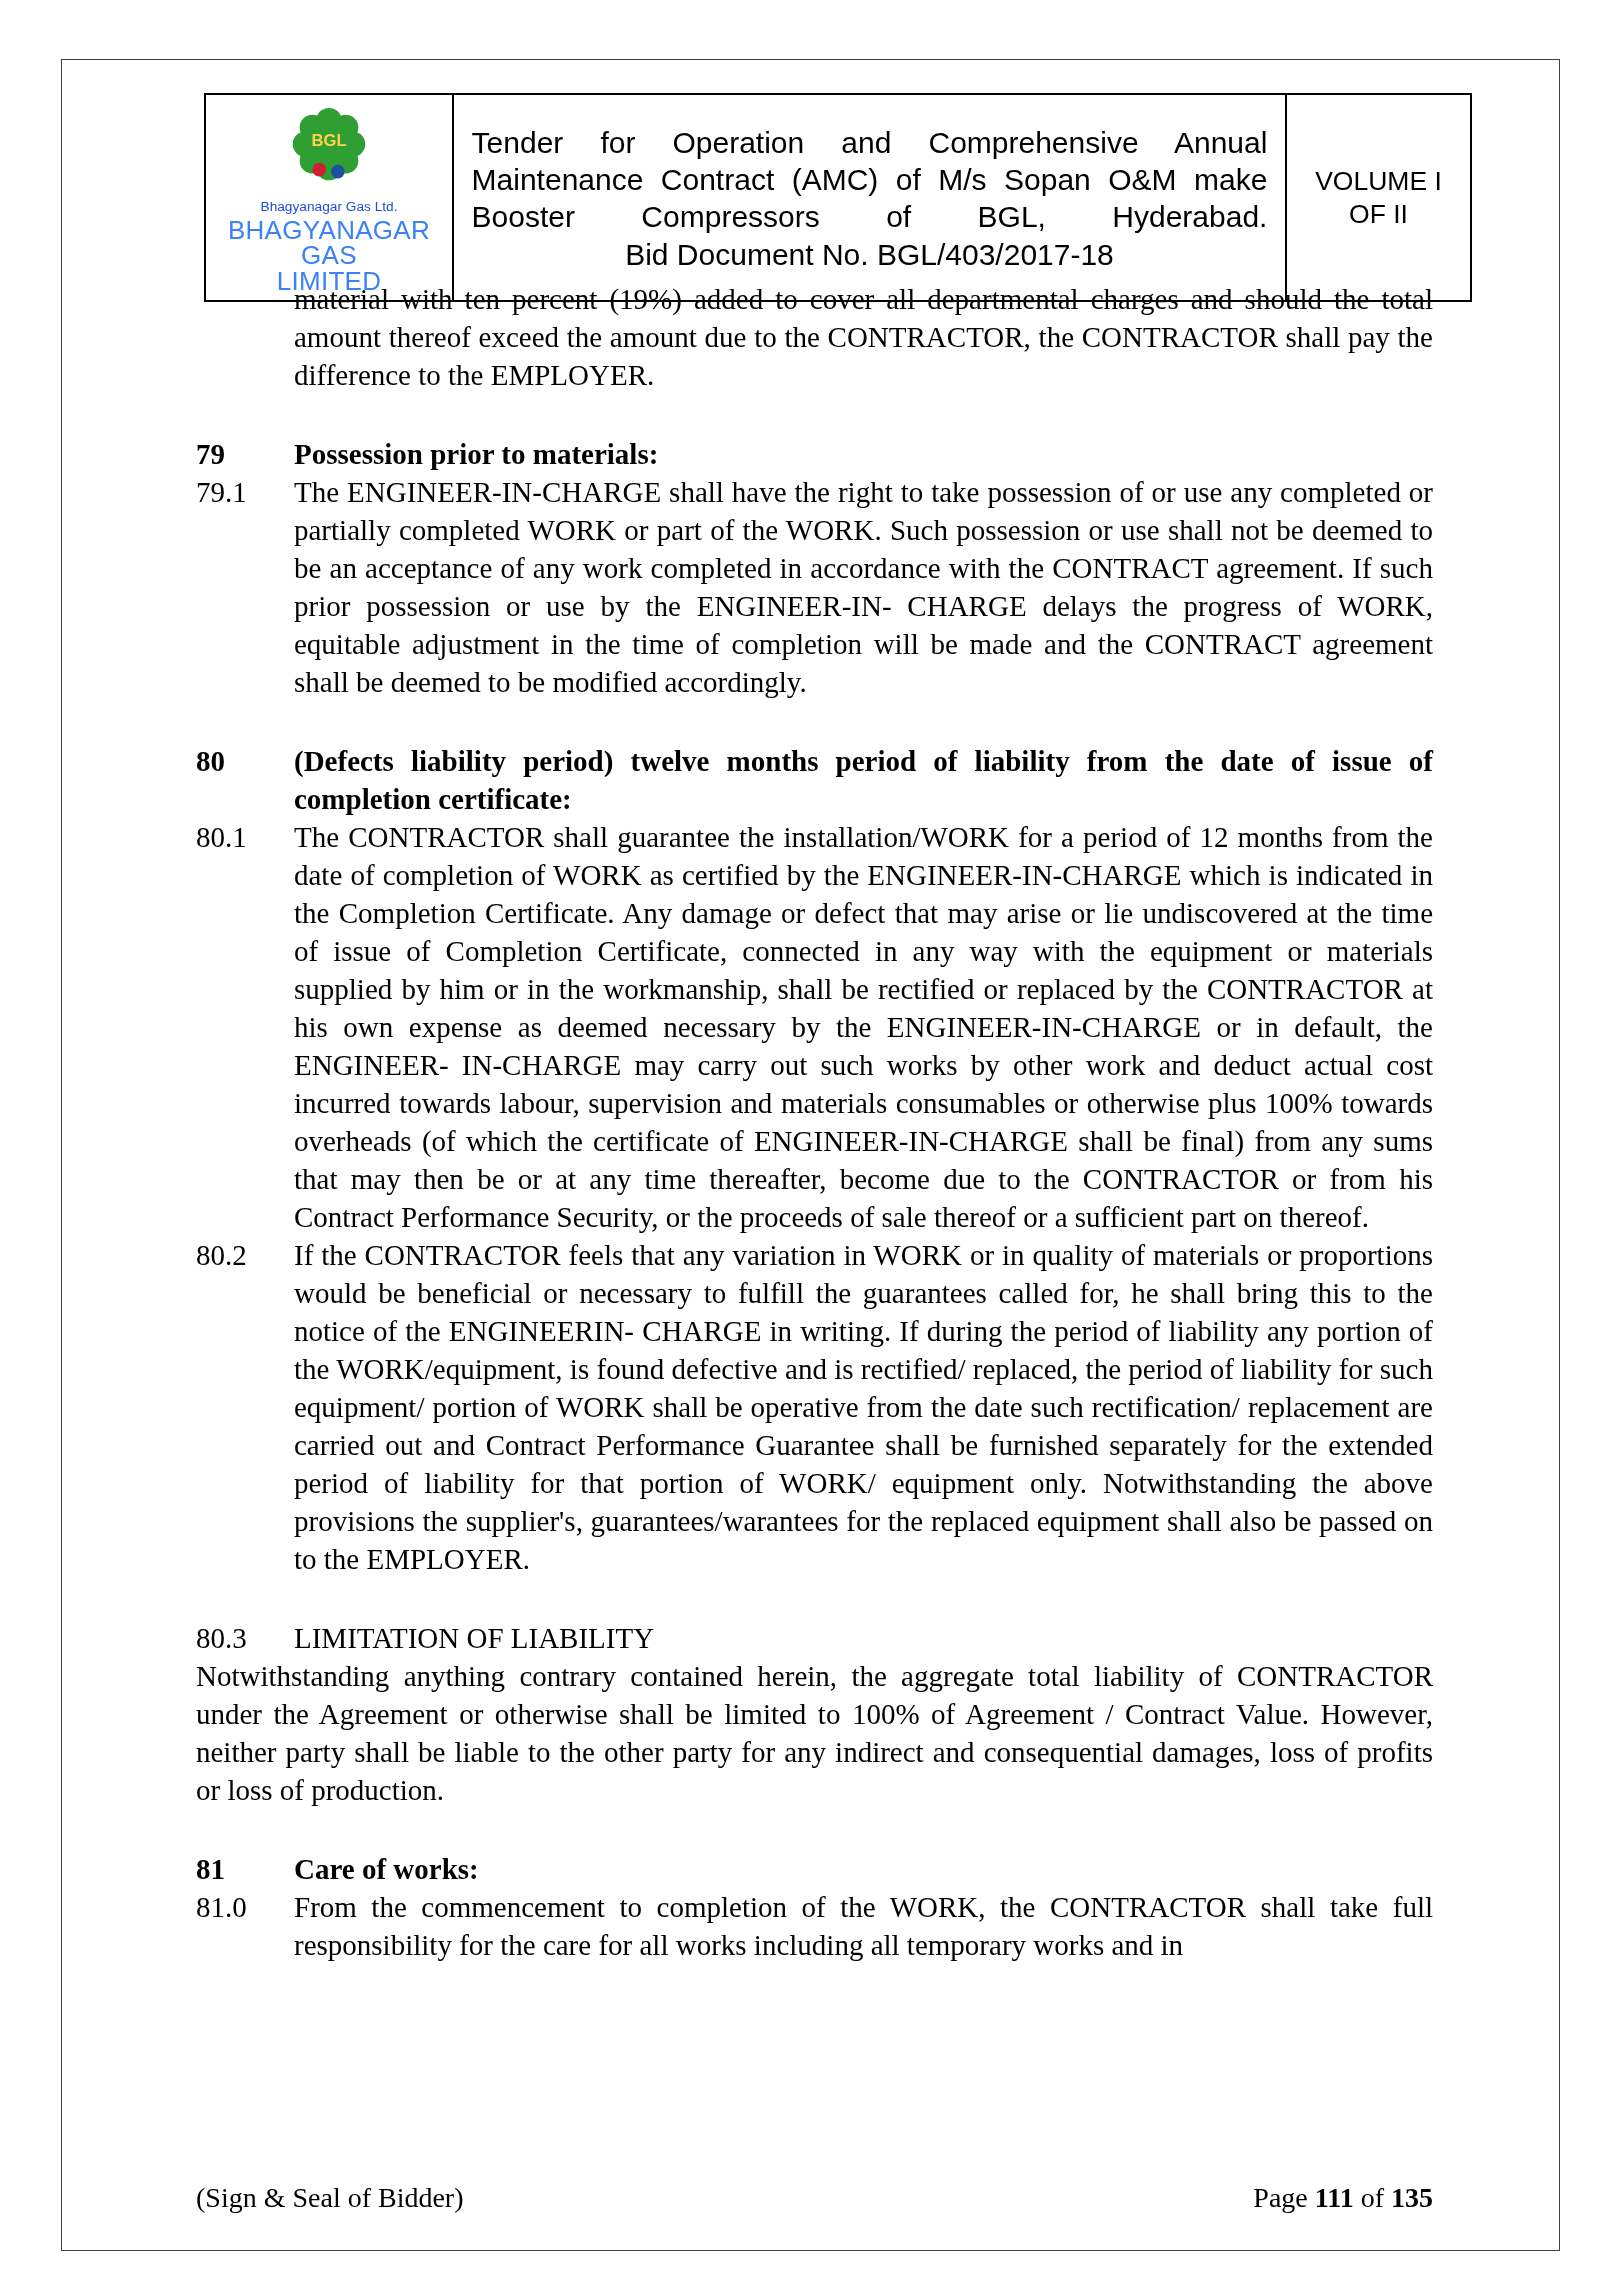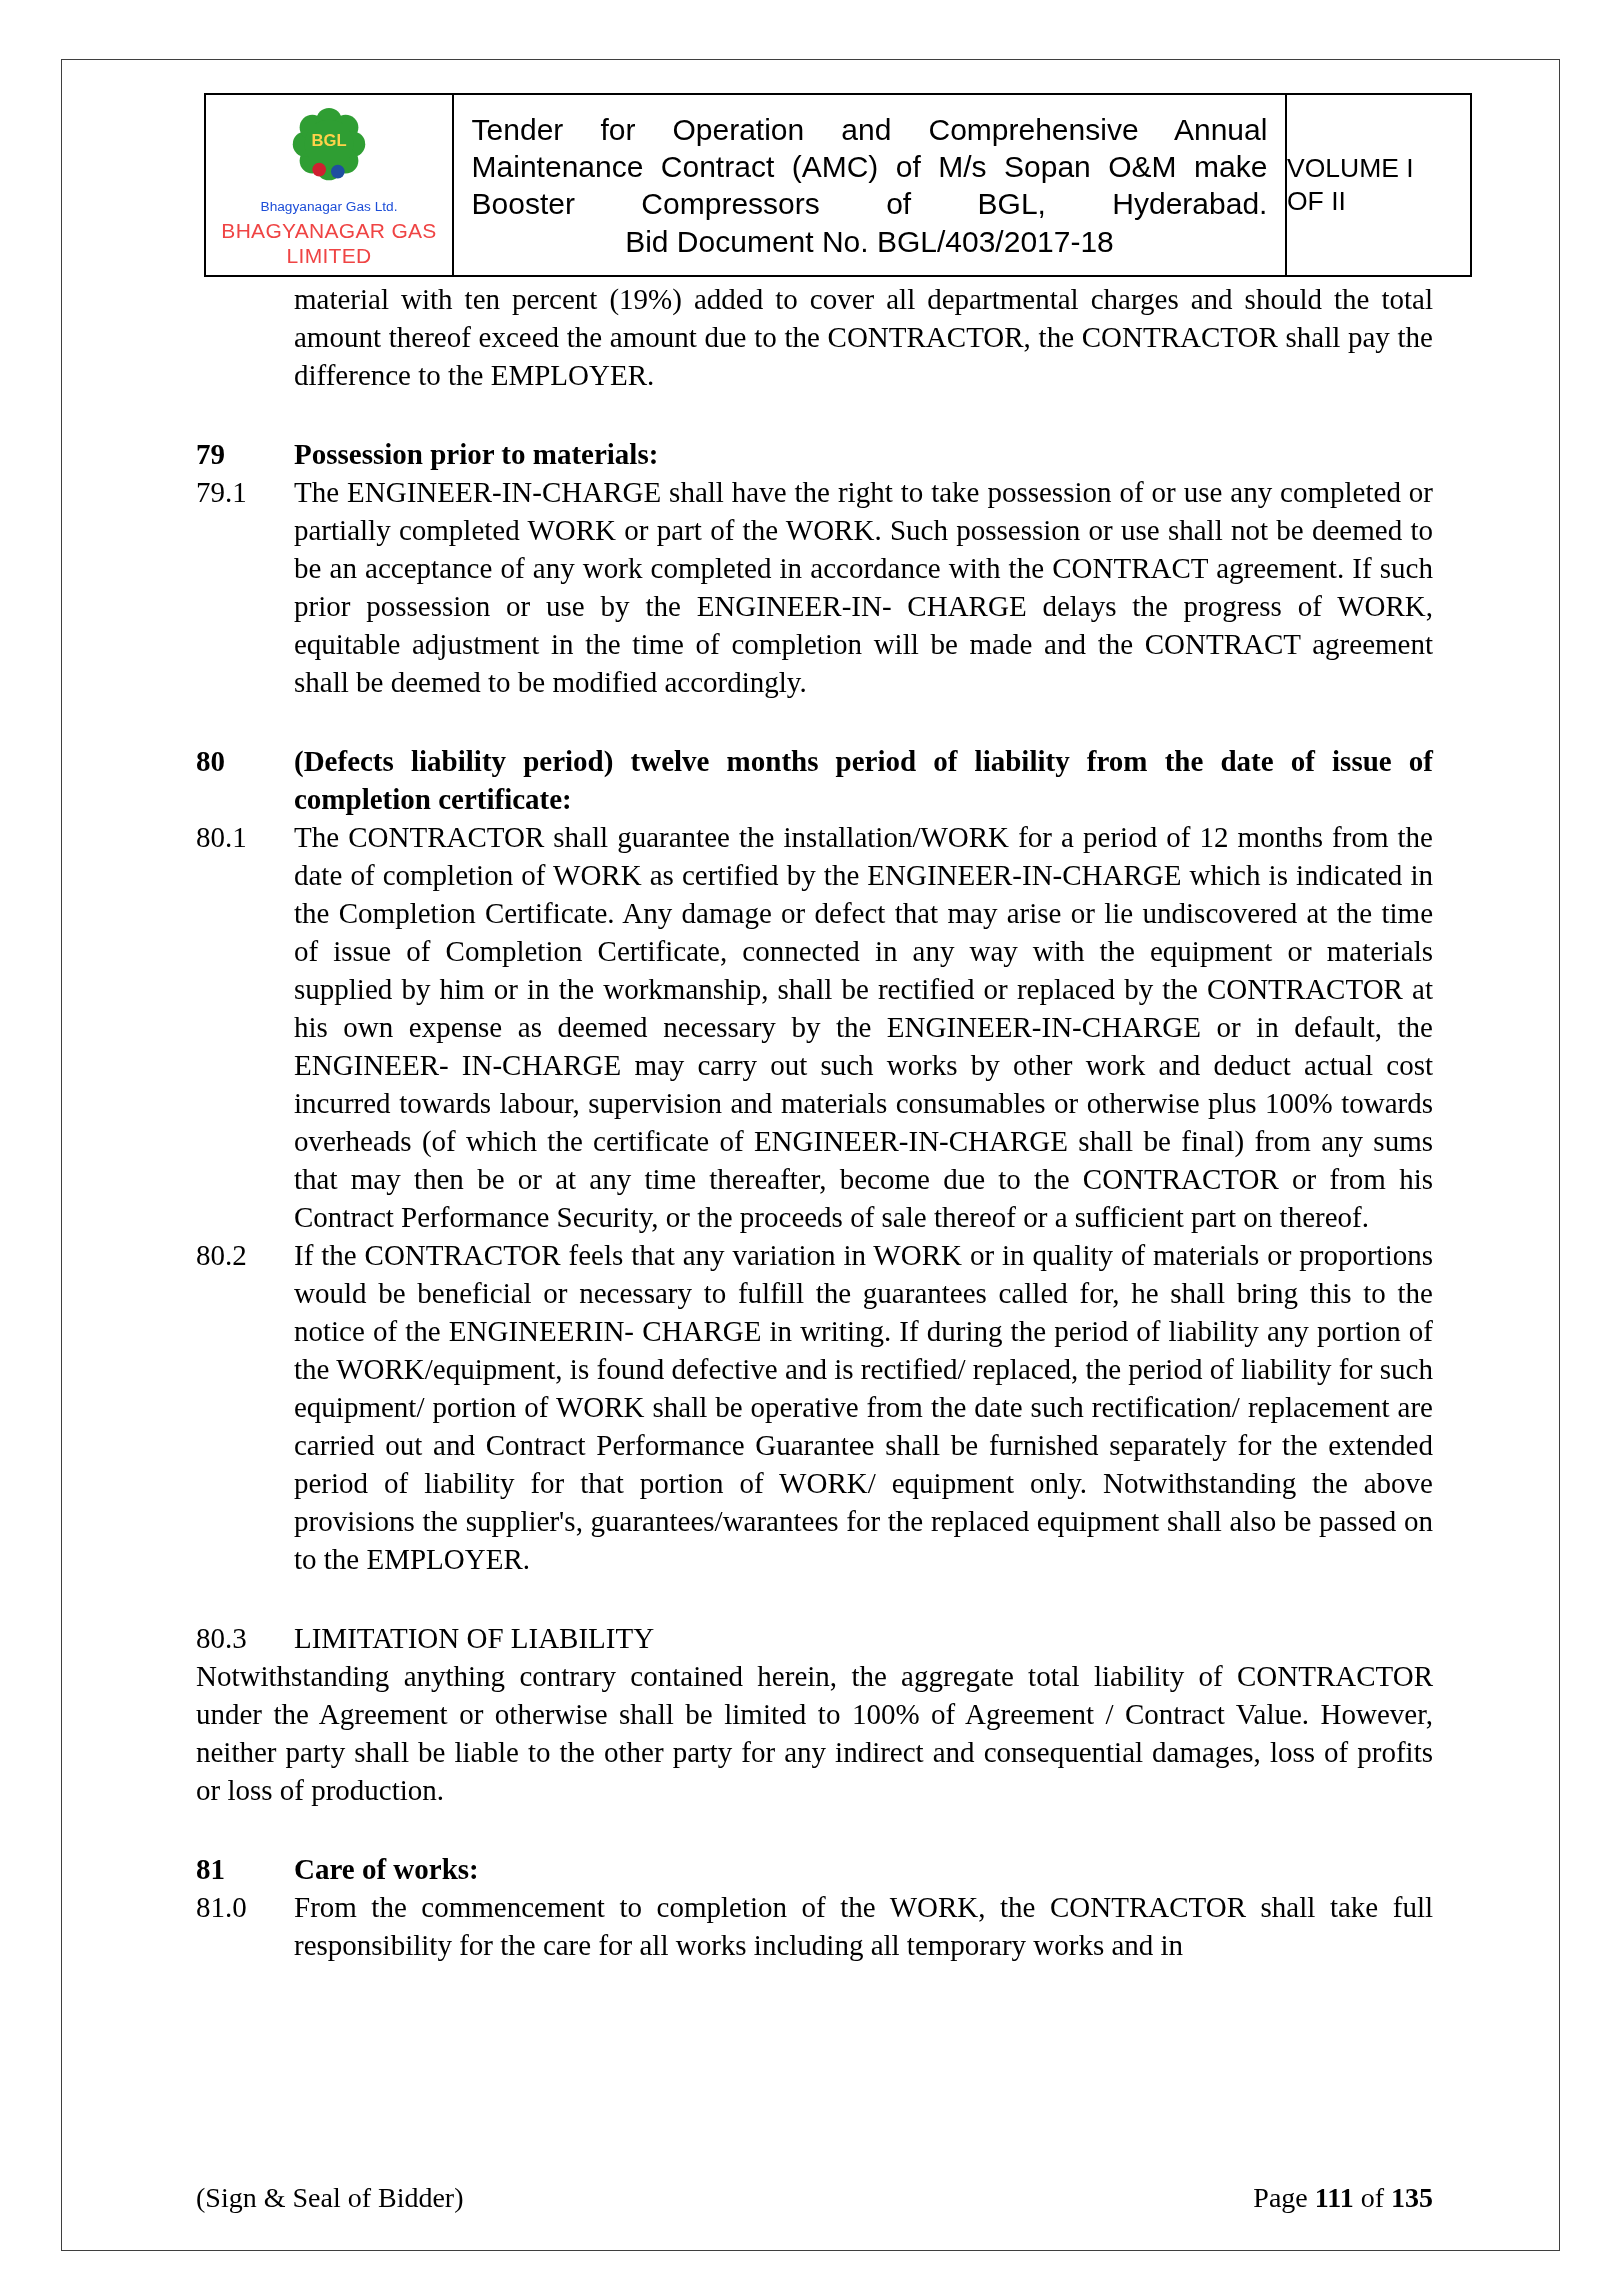--- a/index.html
+++ b/index.html
@@ -37,39 +37,39 @@
   .cell-title { width:833px; padding:9.8px 17.6px 7.8px; }
   .cell-vol   { width:185px; text-align:center; }
 
   .logo-caption {
     font-family:"Liberation Sans", sans-serif;
     font-size:13.7px; color:#1d4ed8;
     margin-top:-2px;
   }
   .company-name {
     font-family:"Liberation Sans", sans-serif;
-    font-size:21px; line-height:25.5px;
-    color:#ef4444; letter-spacing:0.3px;
+    font-size:26px; line-height:25.5px;
+    color:#3b82f6; letter-spacing:0.3px;
     margin-top:3.9px;
   }
 
   .tender-title {
     font-family:"Liberation Sans", sans-serif;
     font-size:30px; line-height:37px;
     text-align:justify; text-align-last:justify;
   }
   .bid-no {
     font-family:"Liberation Sans", sans-serif;
     font-size:30px; line-height:39px;
     text-align:center;
   }
   .volume {
     font-family:"Liberation Sans", sans-serif;
     font-size:26.5px; line-height:33px;
-    text-align:left;
+    text-align:center;
   }
 
   
   .content {
     position:absolute;
     top:280px; left:196px; right:188px;
     font-size:29px; line-height:38px;
   }
   .para { text-align:justify; }
   .indent { margin-left:98px; }

